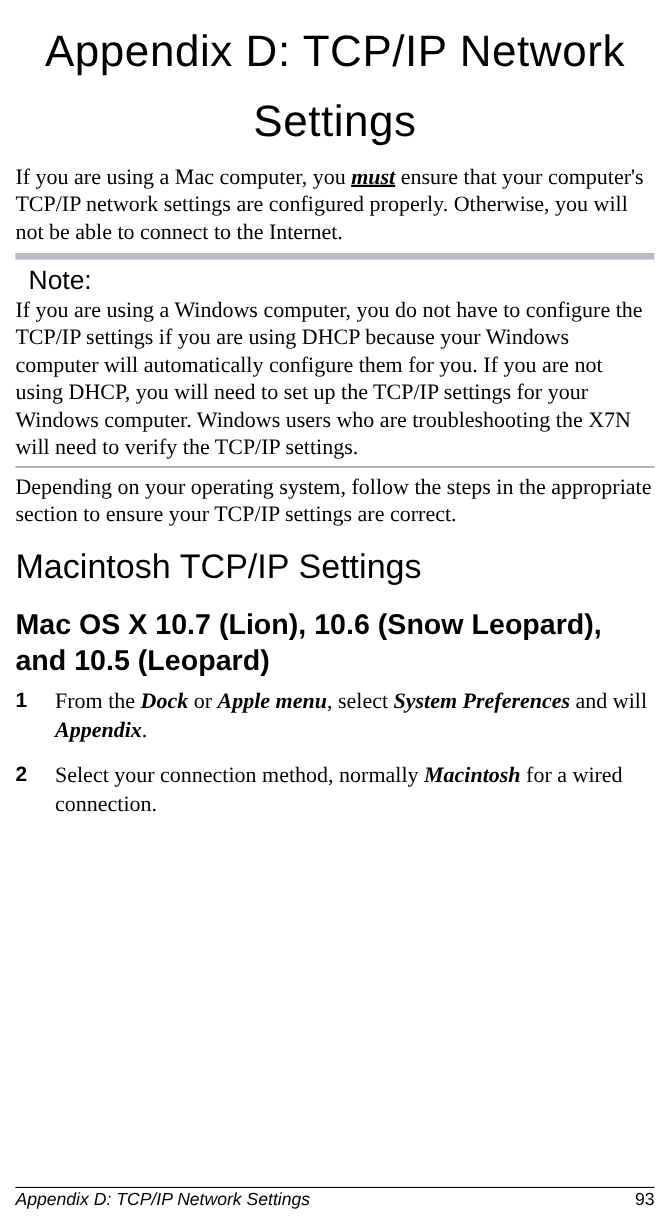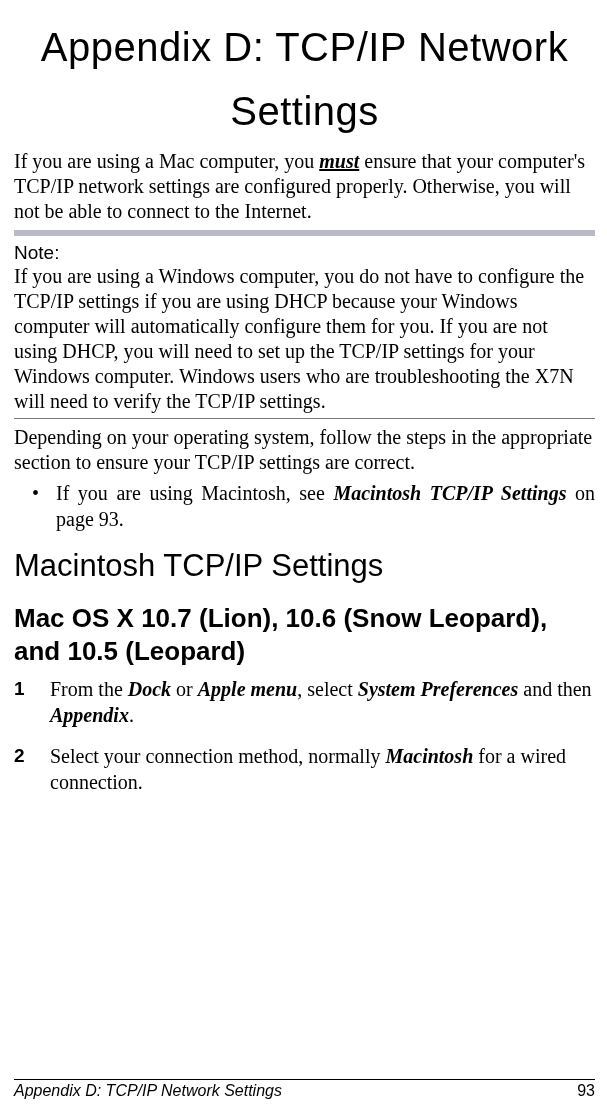--- a/index.html
+++ b/index.html
@@ -36,23 +36,24 @@
       text-decoration: underline;
       text-align: center;
     }
     .thick-rule {
       border: none;
       border-top: 6px solid #b9b9c8;
       margin: 6px 0 4px 0;
     }
     .note-label {
       font-family: Verdana, Geneva, sans-serif;
-      font-size: 19px;
+      font-size: 24px;
       font-weight: 400;
       margin-top: 6px;
+      margin-left: 12px;
     }
     .thin-rule {
       border: none;
       border-top: 1px solid #777;
       margin: 4px 0 6px 0;
     }
     ul.bullets {
       list-style: none;
       padding: 0;
       margin: 6px 0 0 0;
@@ -137,32 +138,29 @@
 <hr class="thick-rule">
 
 <div class="note-label">Note:</div>
 <p class="note-body">If you are using a Windows computer, you do not have to configure the TCP/IP settings if you are using DHCP because your Windows computer will automatically configure them for you. If you are not using DHCP, you will need to set up the TCP/IP settings for your Windows computer.  Windows users who are troubleshooting the X7N will need to verify the TCP/IP settings.</p>
 
 <hr class="thin-rule">
 
 <p class="body">Depending on your operating system, follow the steps in the appropriate section to ensure your TCP/IP settings are correct.</p>
 
 <ul class="bullets">
-  <li>
-    <span>If you are using Macintosh, see </span><span class="semibold-ital">Macintosh TCP/IP Settings</span><span> on page 93.</span>
-  </li>
 </ul>
 
 <h2 class="section">Macintosh TCP/IP Settings</h2>
 
 
 <h3 class="subsection">Mac OS X 10.7 (Lion), 10.6 (Snow Leopard), and 10.5 (Leopard)</h3>
 
 <ol class="steps">
-  <li><span>From the </span><span class="semibold-ital">Dock</span><span> or </span><span class="semibold-ital">Apple menu</span><span>, select </span><span class="semibold-ital">System Preferences</span><span> and then </span><span class="semibold-ital">Appendix</span><span>.</span></li>
+  <li><span>From the </span><span class="semibold-ital">Dock</span><span> or </span><span class="semibold-ital">Apple menu</span><span>, select </span><span class="semibold-ital">System Preferences</span><span> and will </span><span class="semibold-ital">Appendix</span><span>.</span></li>
   <li><span>Select your connection method, normally </span><span class="semibold-ital">Macintosh</span><span> for a wired connection.</span></li>
 </ol>
 
 </div>
 
 <div class="footer">
   <span>Appendix D: TCP/IP Network Settings</span>
   <span class="pagenum">93</span>
 </div>
 

